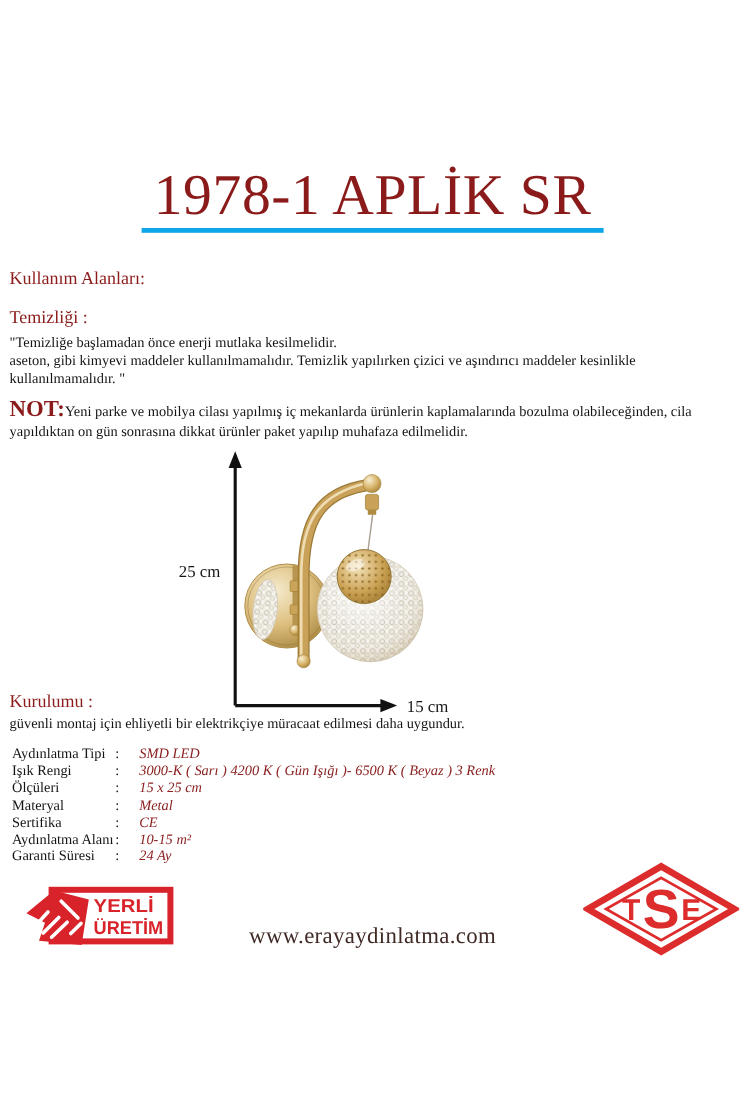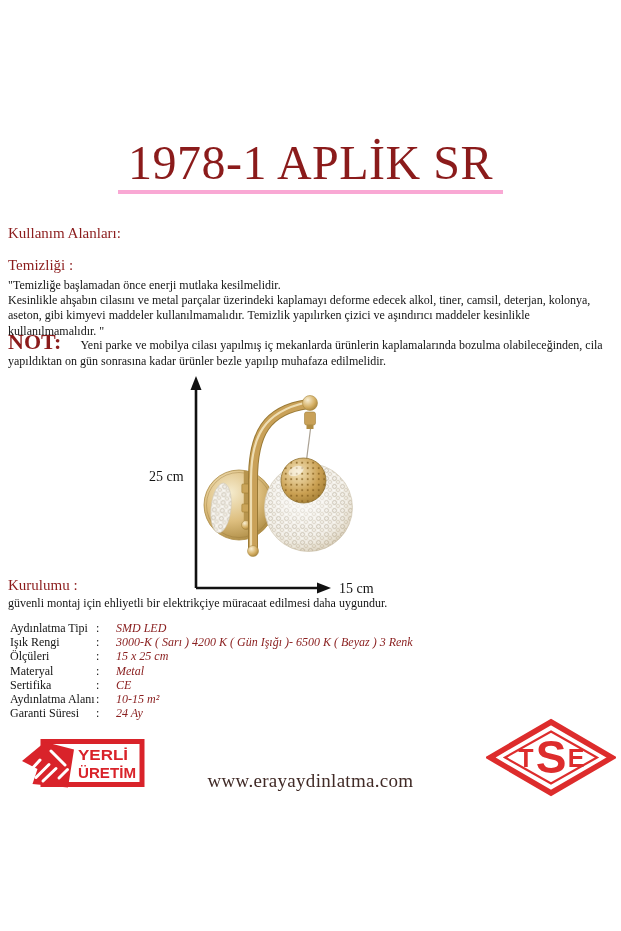--- a/index.html
+++ b/index.html
@@ -4,31 +4,31 @@
 <style>
   html,body { margin:0; padding:0; background:#ffffff; }
   .page {
     position:relative; width:621px; height:931px; background:#ffffff;
     font-family:"Liberation Serif", serif; color:#141414; overflow:hidden;
   }
   
   .title-wrap { position:absolute; top:136px; left:0; width:100%; text-align:center; }
   .title {
     display:inline-block; font-size:48px; line-height:1.12; color:#8b1b1b;
-    border-bottom:4px solid #f9a8d4; padding:0 10px 0 10px; letter-spacing:0.5px;
+    border-bottom:4px solid #0ea5e9; padding:0 10px 0 10px; letter-spacing:0.5px;
   }
   
   .sec-h { position:absolute; left:8px; font-weight:normal; font-size:15px; color:#8b1b1b; line-height:18px; }
   .sec-b { position:absolute; left:8px; font-size:12px; color:#141414; }
   .h-usage { top:224px; }
   .b-usage { top:245px; line-height:15px; }
   .h-clean { top:256px; }
   .b-clean { top:278px; line-height:15.2px; }
   .b-note  { top:334px; width:608px; line-height:16px; }
-  .note-label { font-weight:bold; font-size:22px; color:#8b1b1b; margin-right:19px; }
+  .note-label { font-weight:bold; font-size:19px; color:#8b1b1b; margin-right:0; }
   .h-inst  { top:576px; }
   .b-inst  { top:595px; line-height:16.5px; }
   
   .lamp-svg { position:absolute; left:140px; top:372px; width:260px; height:230px; }
   
   .specs { position:absolute; left:10px; top:621px; font-size:12px; }
   .spec-row { display:flex; line-height:14.2px; }
   .spec-label { width:86px; color:#141414; }
   .spec-sep { width:20px; color:#141414; }
   .spec-value { color:#8b2121;font-style:italic; }
@@ -47,29 +47,28 @@
 
   <div class="title-wrap">
     <span class="title">1978-1 APLİK SR</span>
   </div>
 
   <div class="sec-h h-usage">Kullanım Alanları:</div>
 
   <div class="sec-h h-clean">Temizliği :</div>
   <div class="sec-b b-clean">
     <div>"Temizliğe başlamadan önce enerji mutlaka kesilmelidir.</div>
-    <div>Kesinlikle ahşabın cilasını ve metal parçalar üzerindeki kaplamayı deforme edecek alkol, tiner, camsil, deterjan, kolonya,</div>
     <div>aseton, gibi kimyevi maddeler kullanılmamalıdır. Temizlik yapılırken çizici ve aşındırıcı maddeler kesinlikle kullanılmamalıdır. "</div>
   </div>
 
   <div class="sec-b b-note">
     <div>
       <span class="note-label">NOT:</span><span>Yeni parke ve mobilya cilası yapılmış iç mekanlarda ürünlerin kaplamalarında bozulma olabileceğinden, cila</span>
     </div>
-    <div>yapıldıktan on gün sonrasına kadar ürünler bezle yapılıp muhafaza edilmelidir.</div>
+    <div>yapıldıktan on gün sonrasına dikkat ürünler paket yapılıp muhafaza edilmelidir.</div>
   </div>
 
   <svg class="lamp-svg" viewBox="0 0 260 230">
     <defs>
       <radialGradient id="plateGrad" cx="38%" cy="32%" r="75%">
         <stop offset="0%" stop-color="#f5ebcd"></stop>
         <stop offset="55%" stop-color="#ddbe7e"></stop>
         <stop offset="100%" stop-color="#a9873f"></stop>
       </radialGradient>
       <radialGradient id="ballGrad" cx="35%" cy="30%" r="80%">

